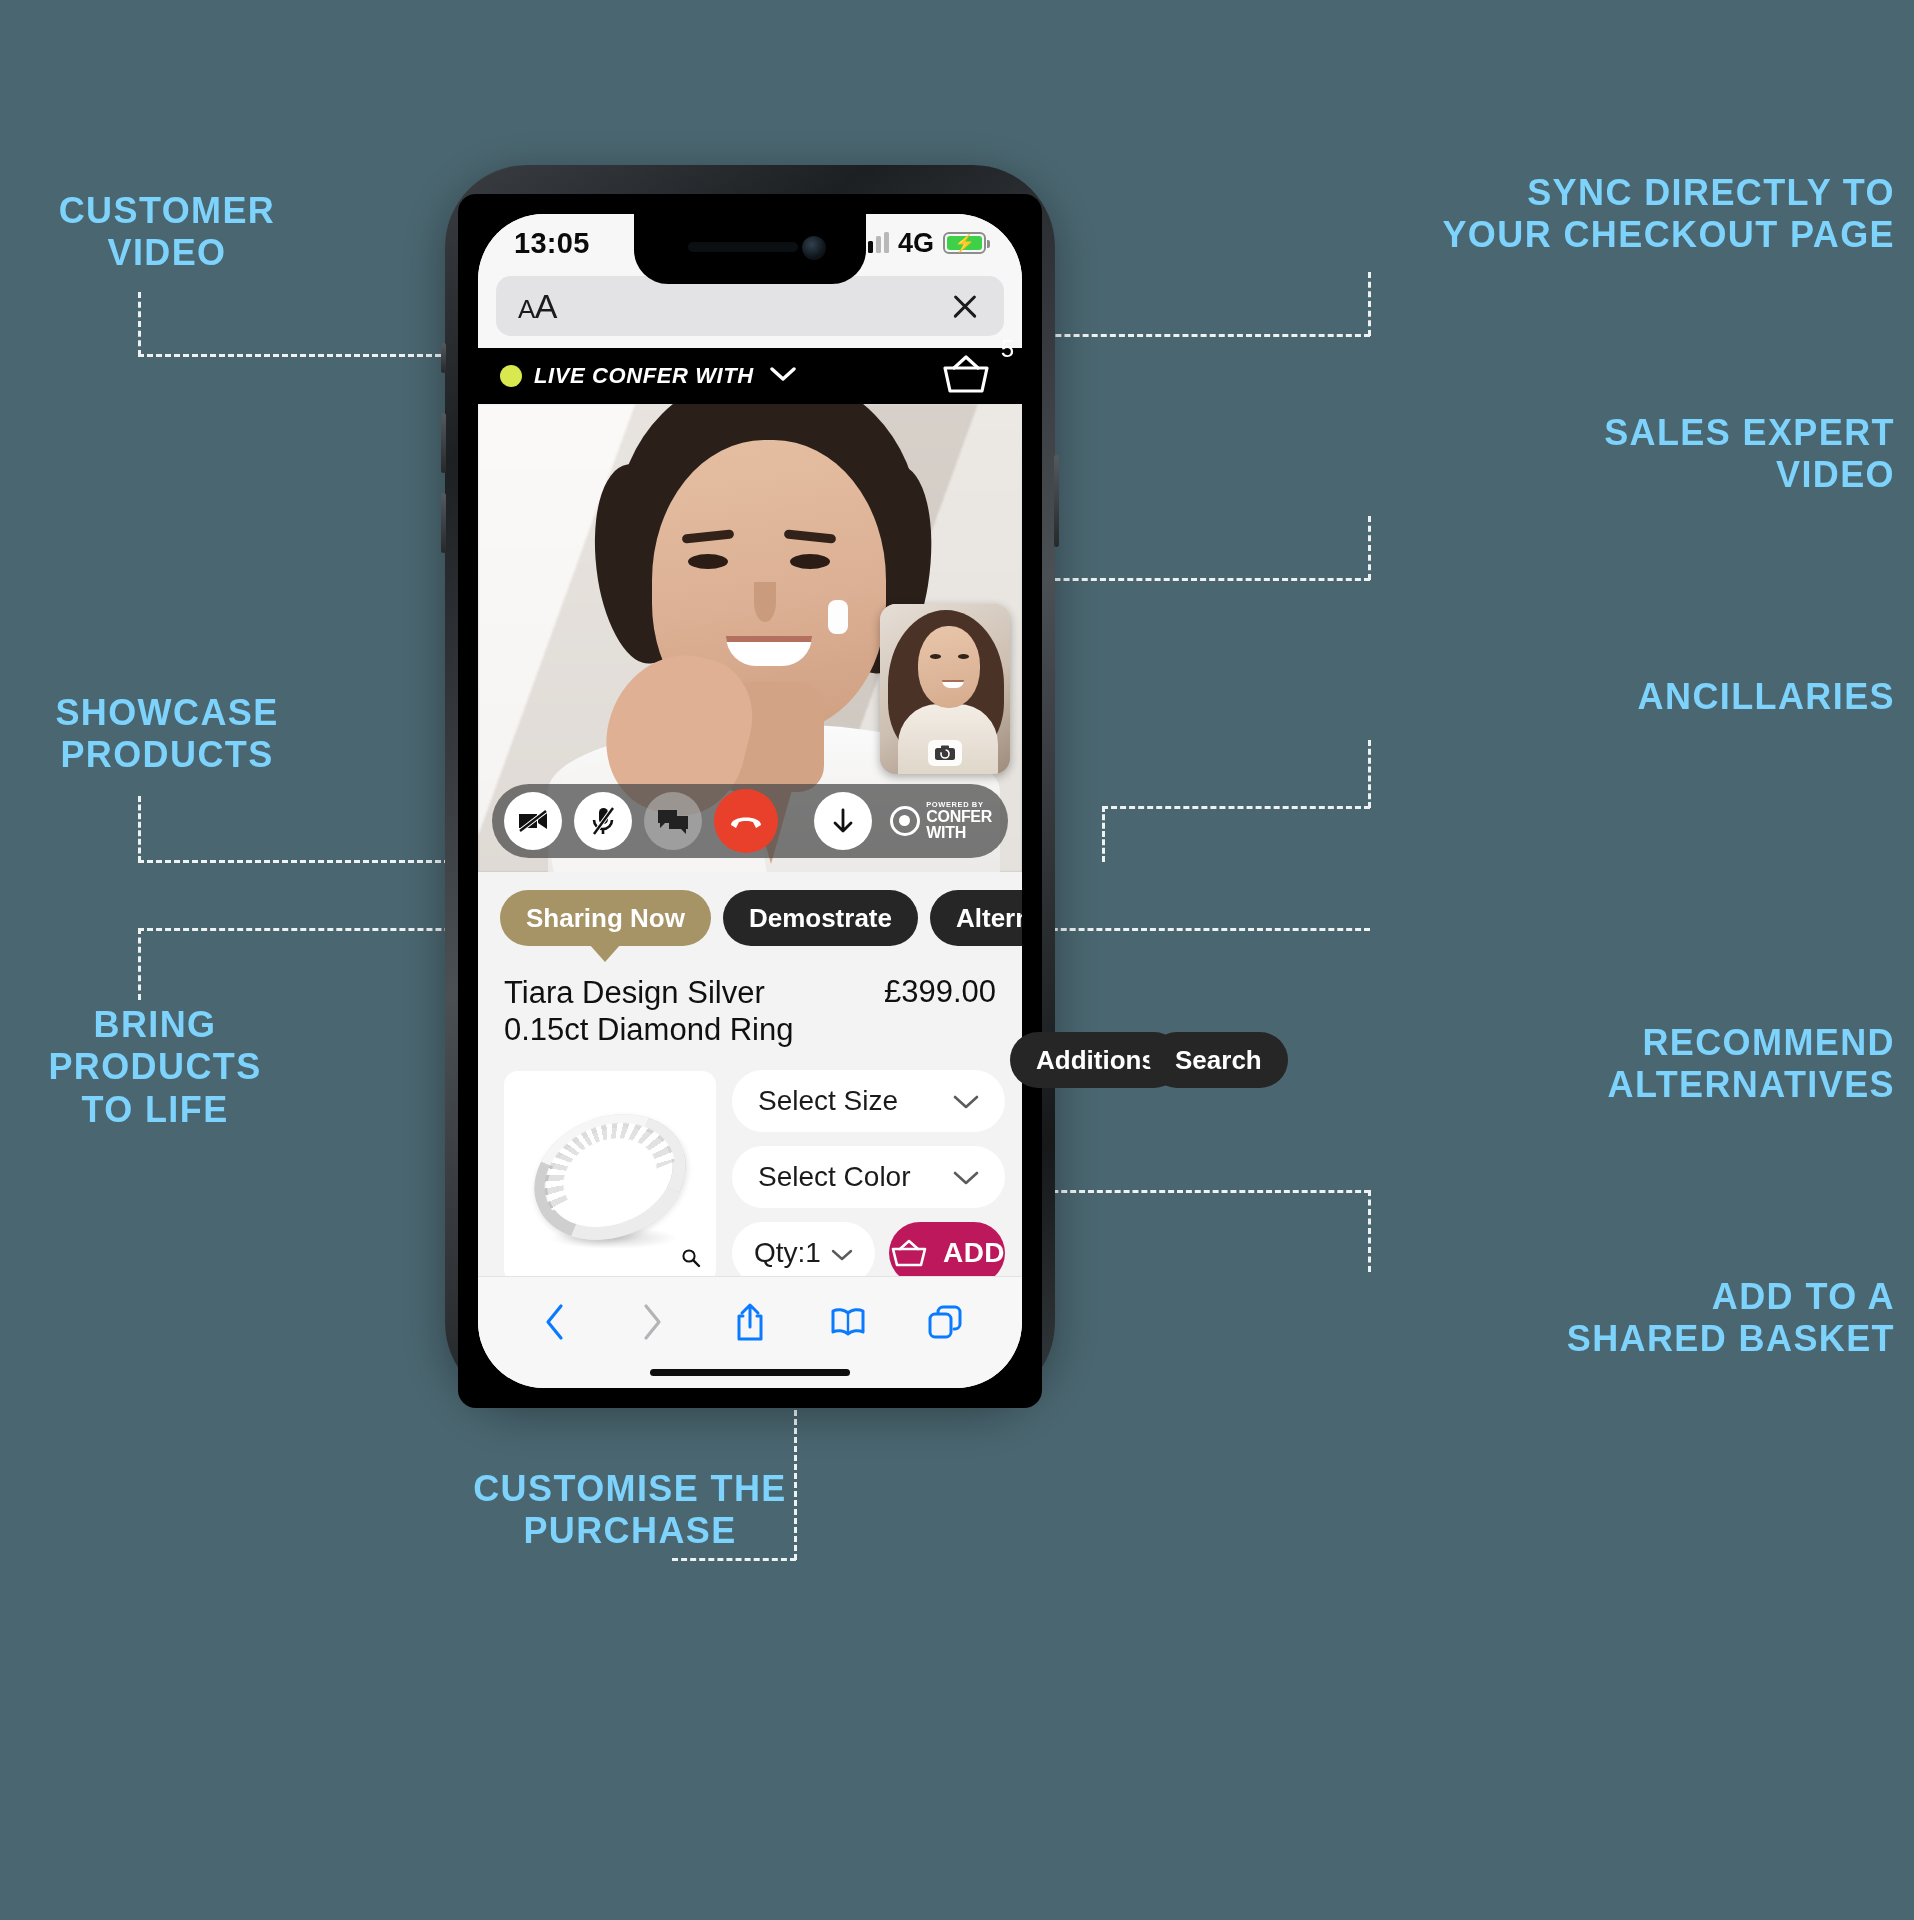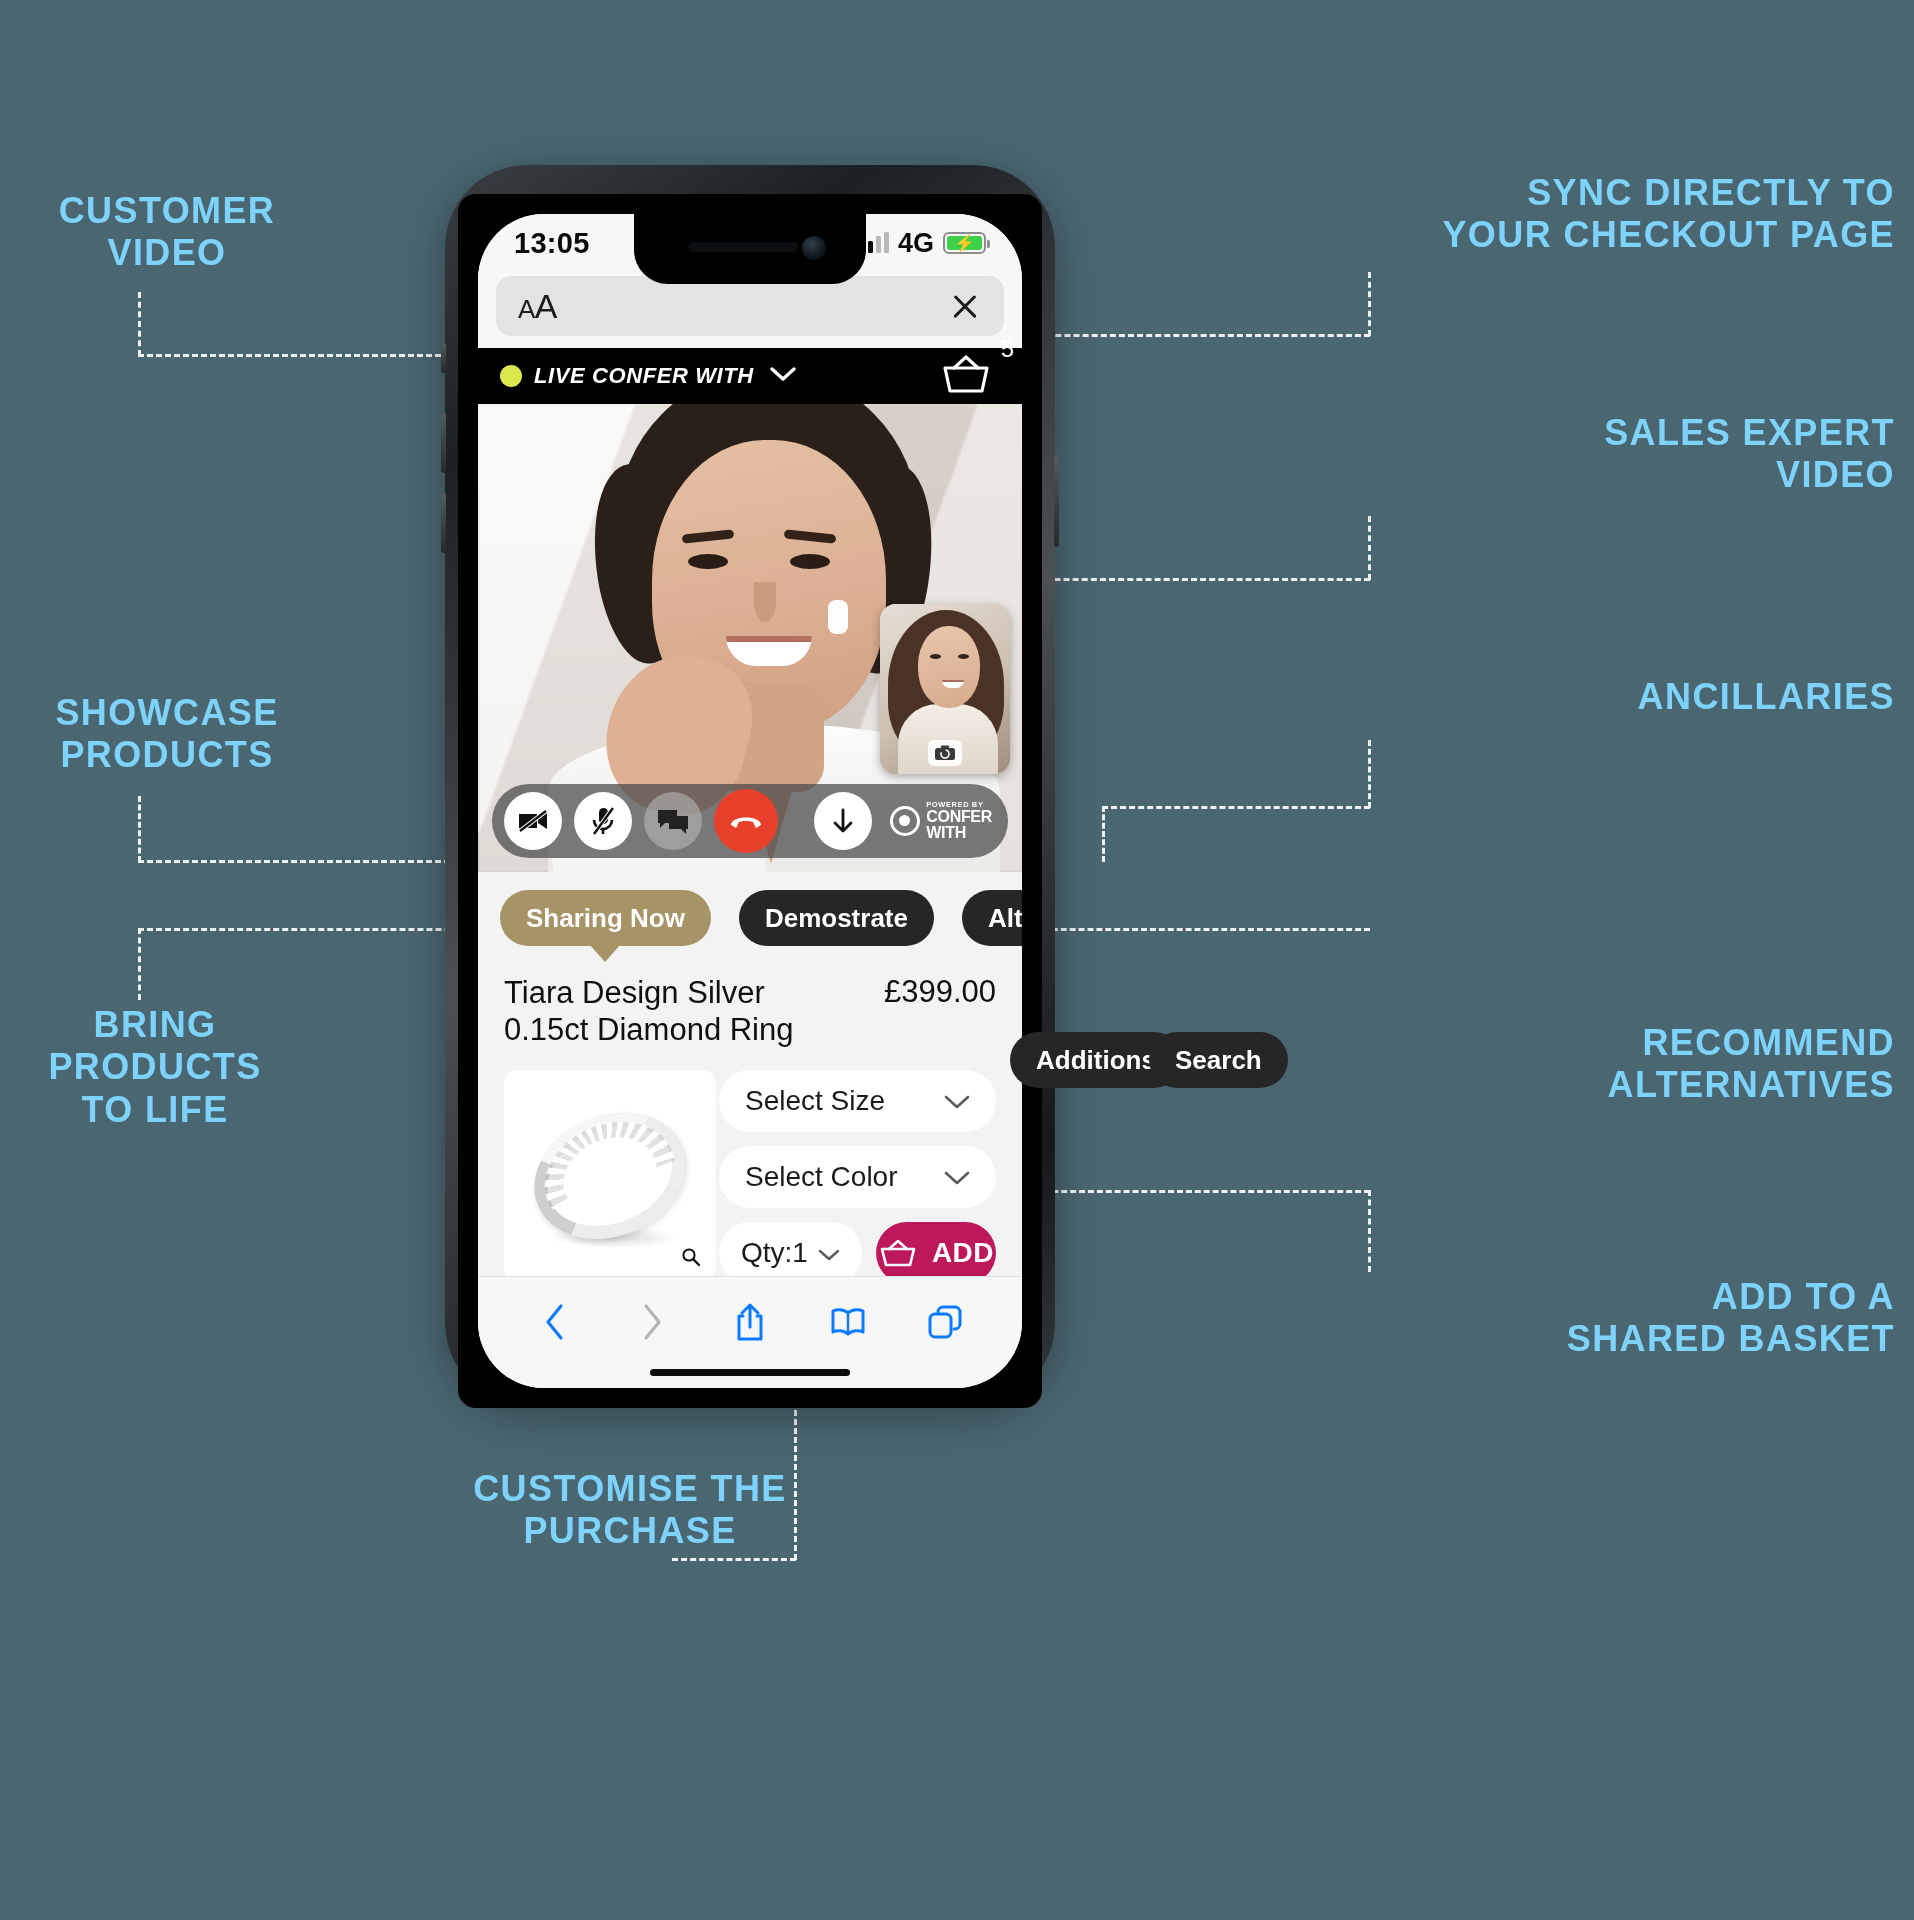--- a/index.html
+++ b/index.html
@@ -272,21 +272,21 @@
     width:11px; height:11px; border-radius:50%; background:#fff;
   }
   #cw-logo .txt { line-height:1; }
   #cw-logo .pw { font-size:7.5px; letter-spacing:.6px; font-weight:700; display:block; }
   #cw-logo .nm { font-size:16px; font-weight:800; letter-spacing:-.3px; display:block; }
 
   
   #tabstrip {
     position:relative; background:#f3f3f3;
     padding:18px 0 10px 22px;
-    display:flex; align-items:flex-start; gap:28px;
+    display:flex; align-items:flex-start; gap:12px;
     overflow:visible; z-index:5;
   }
   .pill {
     flex:0 0 auto; height:56px; border-radius:30px;
     display:flex; align-items:center; padding:0 26px;
     font-size:26px; font-weight:700; color:#fff;
     background:#262626; white-space:nowrap;
   }
   .pill.active { background:#a69467; position:relative; }
   .pill.active::after {
@@ -298,21 +298,21 @@
   }
 
   
   #product { background:#f3f3f3; padding:18px 26px 0; }
   #p-head { display:flex; align-items:flex-start; gap:14px; }
   #p-title {
     font-size:31px; font-weight:500; color:#101010; line-height:1.2;
     max-width:330px;
   }
   #p-price { margin-left:auto; font-size:31px; font-weight:500; color:#101010; white-space:nowrap; }
-  #p-body { display:flex; gap:3px; margin-top:22px; }
+  #p-body { display:flex; gap:16px; margin-top:22px;align-items:center; }
   #p-img {
     position:relative; width:212px; height:212px;
     background:#fff; border-radius:14px; overflow:hidden; flex:0 0 auto;
   }
   .ring-outer {
     position:absolute; left:28px; top:46px; width:156px; height:120px;
     border-radius:50%;
     border:13px solid;
     border-color:#dcdcdc #c2c2c2 #ececec #cfcfcf;
     transform:rotate(-22deg);

